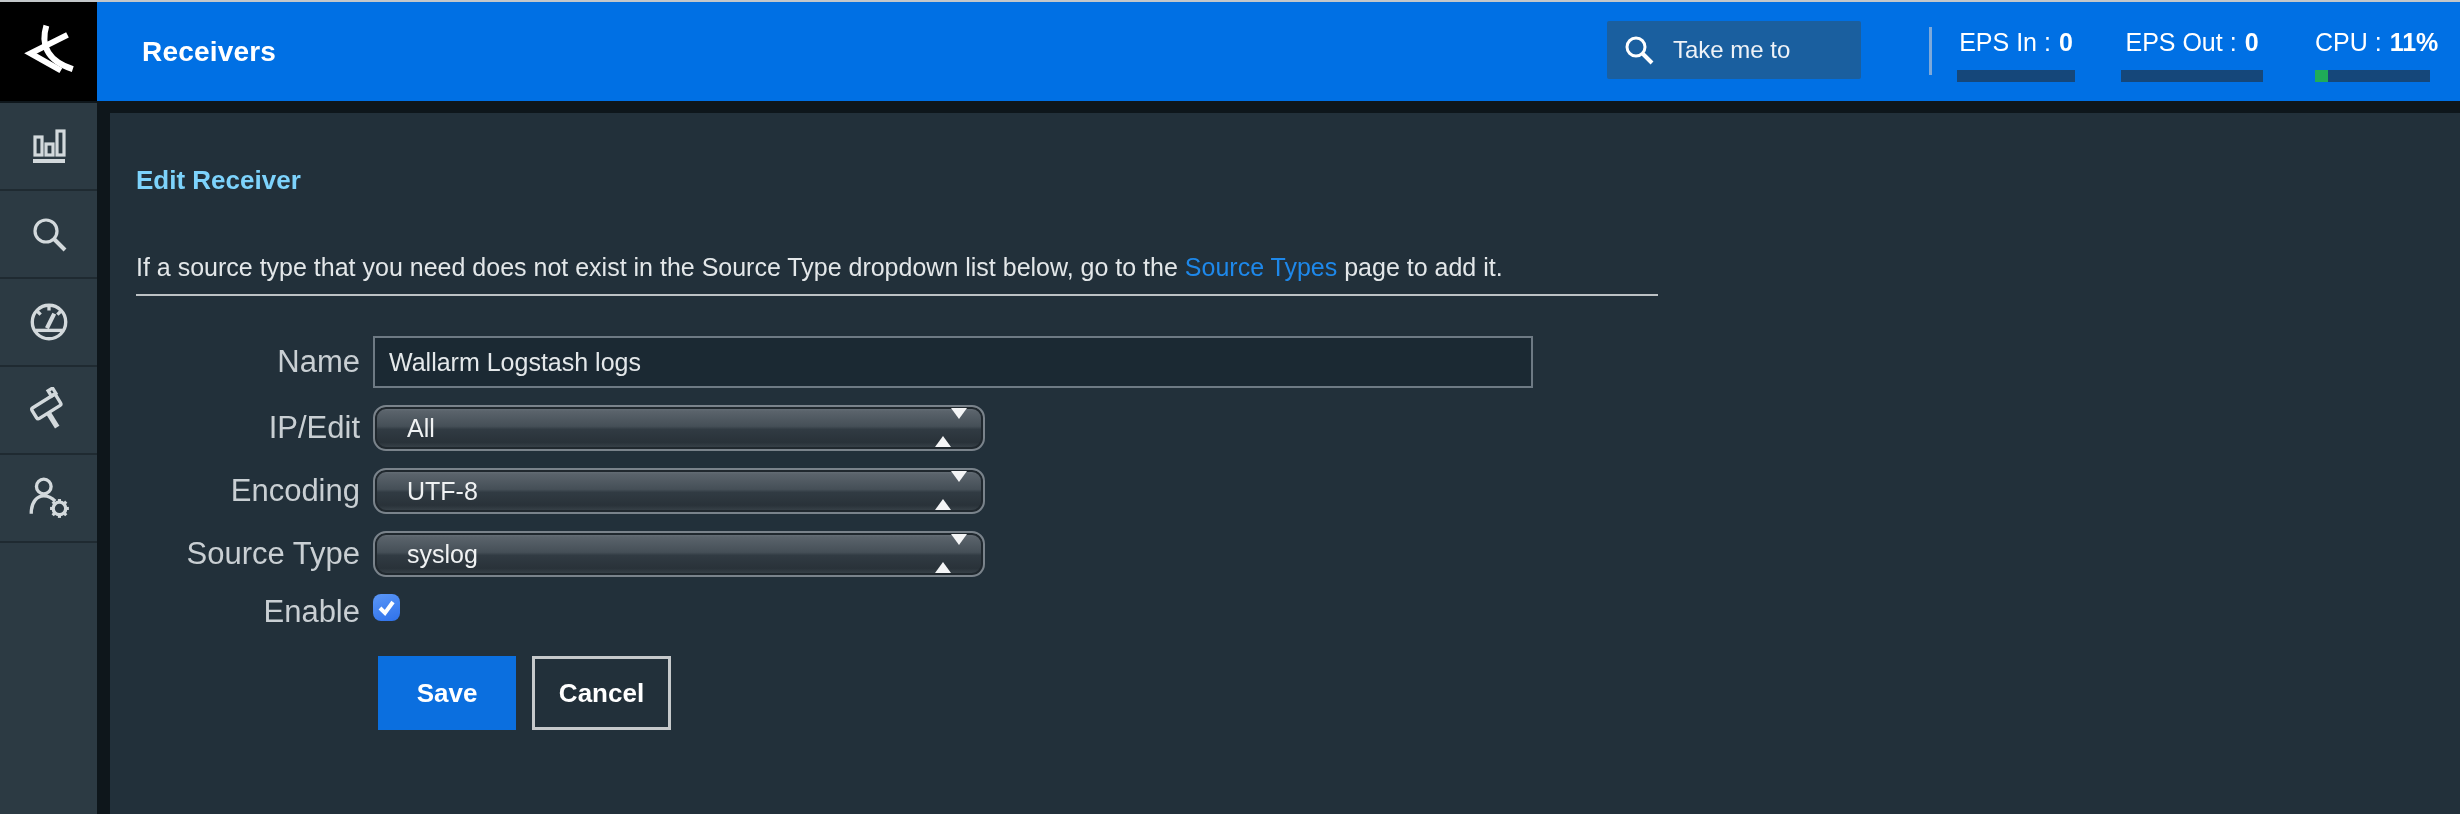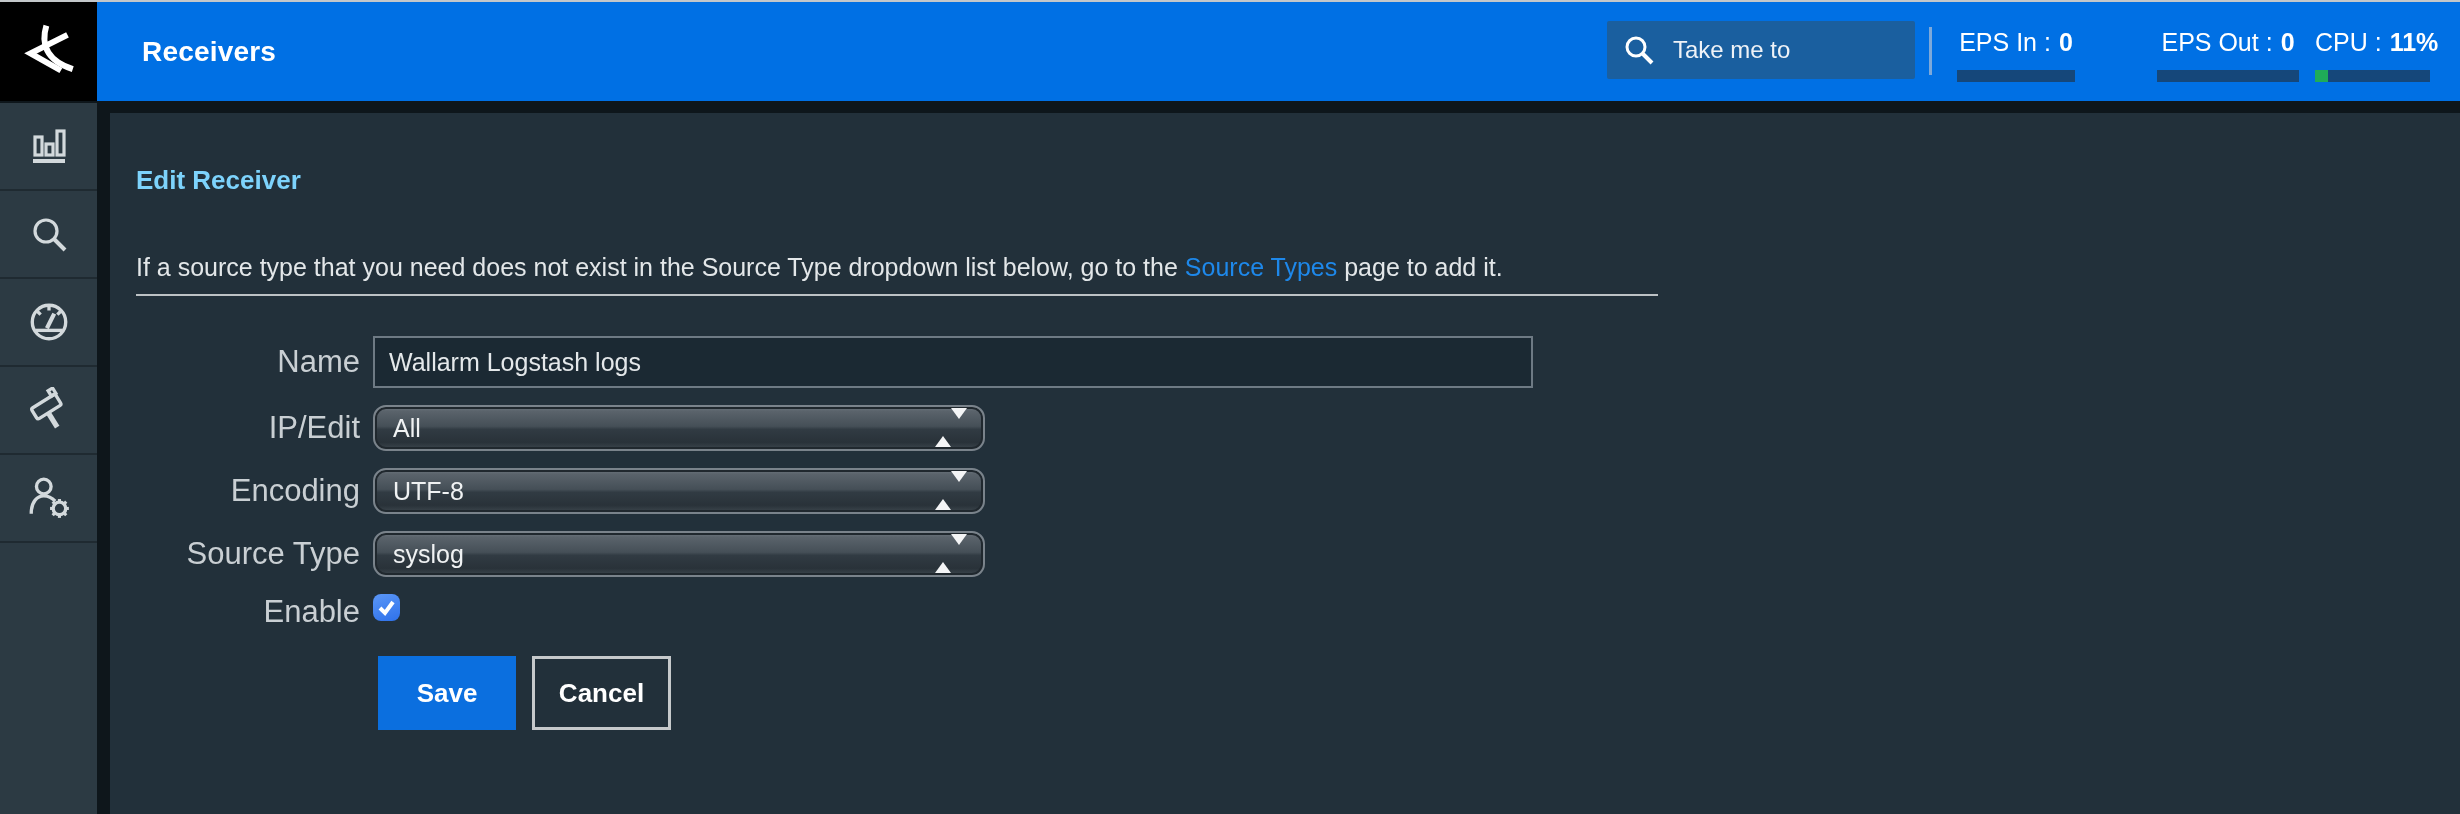--- a/index.html
+++ b/index.html
@@ -17,35 +17,35 @@
   .logo-box {
     position:absolute; left:0; top:0; width:97px; height:99px; background:#000;
     display:flex; align-items:center; justify-content:center;
   }
   .page-title {
     position:absolute; left:142px; top:0; bottom:0;
     display:flex; align-items:center;
     color:#ffffff; font-size:28px; font-weight:bold; letter-spacing:.2px;
   }
   .searchbox {
-    position:absolute; left:1607px; top:19px; width:308px; height:58px;
+    position:absolute; left:1607px; top:19px; width:254px; height:58px;
     background:#1a5f9f; border-radius:2px;
     display:flex; align-items:center; padding-left:16px; cursor:text;
   }
   .searchbox .ph { color:#eef2f7; font-size:24px; margin-left:18px; }
   .hdr-divider { position:absolute; left:1929px; top:25px; width:3px; height:48px; background:#93b3d8; opacity:.85; }
 
   .metric { position:absolute; top:26px; text-align:center; }
   .metric .mline { color:#ffffff; font-size:25px; line-height:28px; white-space:nowrap; }
   .metric .mline b { font-weight:bold; margin-left:8px; }
   .meter { margin-top:14px; height:12px; width:100%; background:#15477a; overflow:hidden; }
   .meter .fill { height:100%; background:#1fac58; width:0; }
 
   .m1 { left:1957px; width:118px; }
-  .m2 { left:2121px; width:142px;margin-left:36px; }
+  .m2 { left:2121px; width:142px; }
   .m3 { left:2315px; width:115px; }
 
   
   .sidebar { position:absolute; left:0; top:103px; bottom:0; width:97px; background:#2c3a43; }
   .side-item {
     height:88px; border-bottom:2px solid #1f2a31;
     display:flex; align-items:center; justify-content:center; cursor:pointer;
   }
   .side-item svg { stroke:#d3d9dc; fill:none; stroke-width:3.2; }
 
@@ -71,21 +71,21 @@
   .tinput.name { width:1160px; }
   .tinput.port { width:604px; }
 
   .gselect {
     position:relative; width:612px; height:46px; border-radius:13px;
     border:2px solid #7a838b;
     background:linear-gradient(180deg,#6d767e 0%,#5a636b 10%,#454f57 46%,#313b43 53%,#293239 84%,#3c464d 100%);
     box-shadow: inset 0 0 0 2px #20282e;
     display:flex; align-items:center; cursor:pointer;
   }
-  .gselect .val { color:#f0f2f3; font-size:25px; padding-left:18px; }
+  .gselect .val { color:#f0f2f3; font-size:25px; padding-left:32px; }
   .spin { position:absolute; right:16px; top:50%; transform:translateY(-50%); }
   .spin .up    { width:0; height:0; border-left:8px solid transparent; border-right:8px solid transparent; border-bottom:11px solid #f4f5f6; margin-bottom:5px; }
   .spin .down  { width:0; height:0; border-left:8px solid transparent; border-right:8px solid transparent; border-top:11px solid #f4f5f6; }
 
   .chkrow { margin-top:9px; margin-bottom:0; align-items:flex-start; }
   .checkbox {
     width:27px; height:27px; border-radius:8px; cursor:pointer;
     background:linear-gradient(160deg,#5b97f7,#2e71ea);
     display:flex; align-items:center; justify-content:center;
   }

